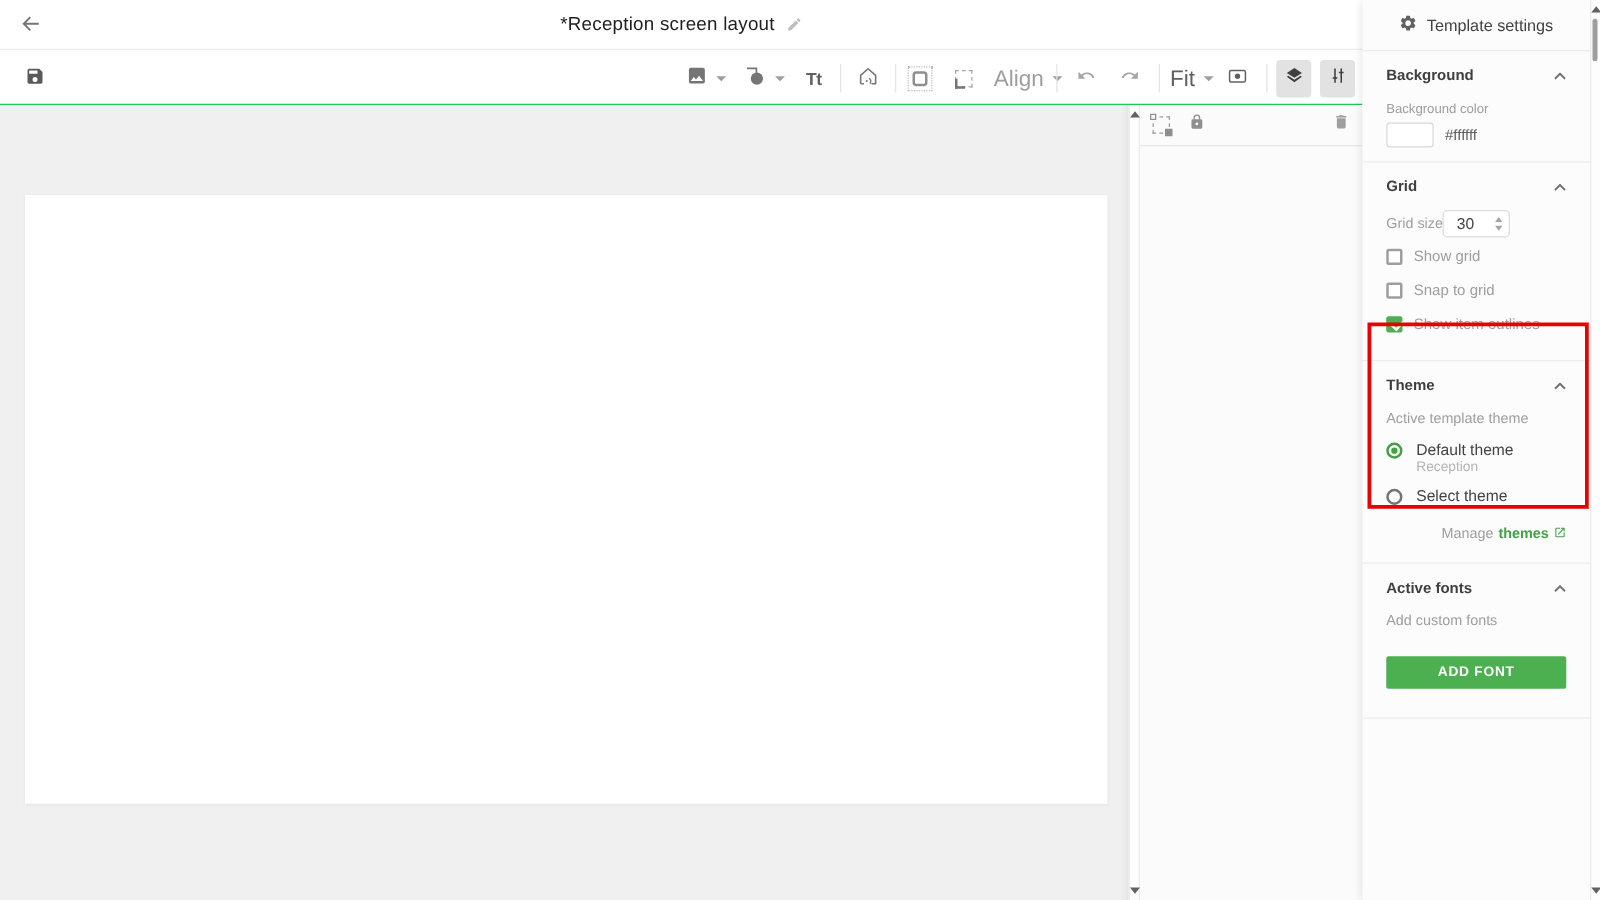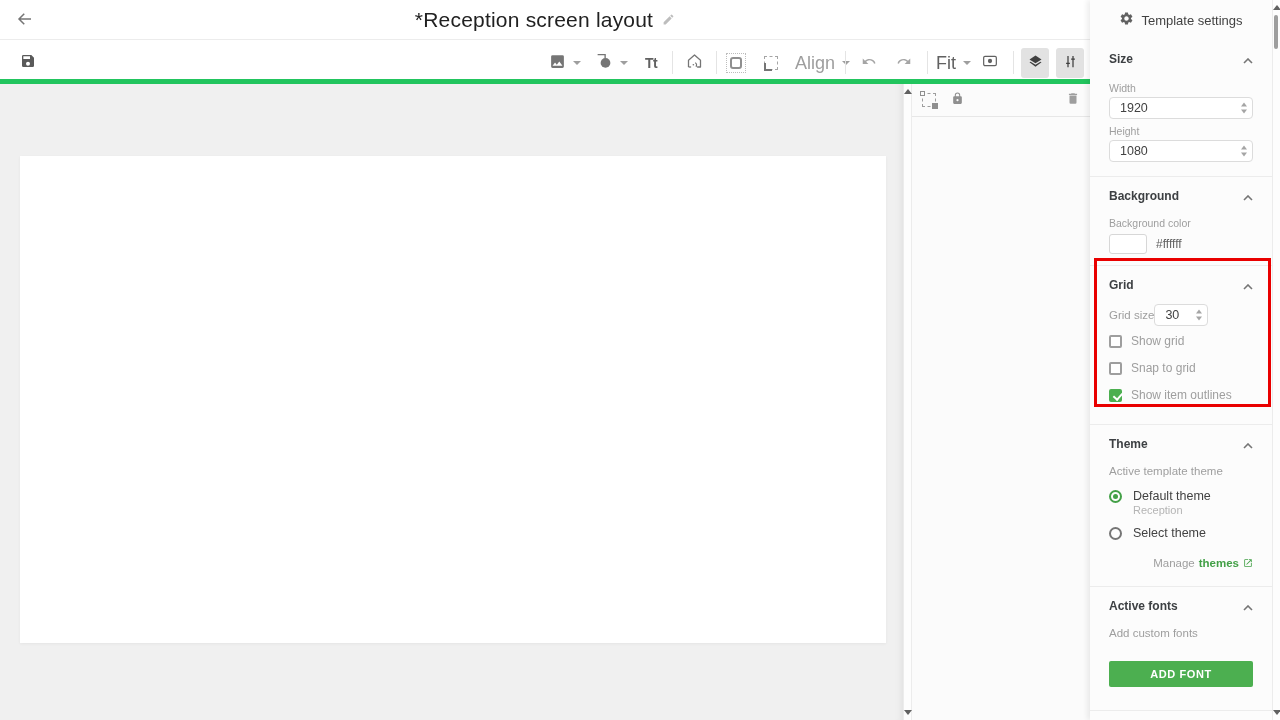--- a/index.html
+++ b/index.html
@@ -6,26 +6,26 @@
   html,body { width:1280px; height:720px; overflow:hidden; }
   body { font-family:"Liberation Sans", sans-serif; background:#fff; color:#424242; }
   .app { position:relative; width:1280px; height:720px; }
 
   
   .topbar { position:absolute; left:0; top:0; width:1090px; height:40px; background:#fff;
             border-bottom:1px solid #ececec; display:flex; align-items:center; }
   .back-btn { position:absolute; left:12px; top:8px; width:26px; height:26px; display:flex;
               align-items:center; justify-content:center; cursor:pointer; }
   .title-wrap { width:100%; display:flex; align-items:center; justify-content:center; gap:9px; }
-  .doc-title { font-size:21px; color:#212121; letter-spacing:.2px; }
+  .doc-title { font-size:15px; color:#212121; letter-spacing:.2px; }
   .pencil { display:flex; align-items:center; }
 
   
   .toolbar { position:absolute; left:0; top:41px; width:1090px; height:43px; background:#fff;
-             border-bottom:5px solid #22c55e; }
+             border-bottom:1px solid #22c55e; }
   .tbtn { position:absolute; top:7px; height:30px; min-width:28px; display:flex; align-items:center;
           justify-content:center; gap:4px; border-radius:3px; cursor:pointer; padding:0 3px; }
   .tbtn.active { background:#e2e2e2; }
   .tsep { position:absolute; top:10px; width:1px; height:23px; background:#e4e4e4; }
   .caret { width:0; height:0; border-left:4px solid transparent; border-right:4px solid transparent;
            border-top:4px solid #9e9e9e; margin-left:3px; }
   .tool-label { font-size:18px; color:#616161; }
   .tool-label.dim { color:#9e9e9e; }
   .icon-text { font-size:14px; font-weight:600; color:#616161; letter-spacing:-.5px; }
   .icon-selframe { width:12px; height:12px; border:2px solid #8f8f8f; border-radius:3px; position:relative; display:block; }
@@ -287,40 +287,20 @@
 
     <div class="panel-header">
       <span>
         <svg width="15" height="15" viewBox="0 0 24 24" fill="#616161">
             <path d="M19.14 12.94c.04-.3.06-.61.06-.94s-.02-.64-.07-.94l2.03-1.58a.49.49 0 0 0 .12-.61l-1.92-3.32a.49.49 0 0 0-.59-.22l-2.39.96c-.5-.38-1.03-.7-1.62-.94l-.36-2.54a.48.48 0 0 0-.48-.41h-3.84c-.24 0-.43.17-.47.41l-.36 2.54c-.59.24-1.13.57-1.62.94l-2.39-.96a.48.48 0 0 0-.59.22L2.74 8.87c-.12.21-.08.47.12.61l2.03 1.58c-.05.3-.09.63-.09.94s.02.64.07.94l-2.03 1.58a.49.49 0 0 0-.12.61l1.92 3.32c.12.22.37.29.59.22l2.39-.96c.5.38 1.03.7 1.62.94l.36 2.54c.05.24.24.41.48.41h3.84c.24 0 .44-.17.47-.41l.36-2.54c.59-.24 1.13-.56 1.62-.94l2.39.96c.22.08.47 0 .59-.22l1.92-3.32a.49.49 0 0 0-.12-.61l-2.01-1.58zM12 15.6A3.61 3.61 0 0 1 8.4 12c0-1.98 1.62-3.6 3.6-3.6s3.6 1.62 3.6 3.6-1.62 3.6-3.6 3.6z"></path>
           </svg>
       </span>
       <span>Template settings</span>
     </div>
 
-    <section class="psec" style="padding-bottom:14px">
-      <div class="sec-title-row">
-        <span class="sec-title">Size</span>
-        <span class="chev">
-          <svg width="10" height="6" viewBox="0 0 10 6">
-              <path fill="none" stroke="#757575" stroke-width="1.6" d="M1 5l4-4 4 4"></path>
-            </svg>
-        </span>
-      </div>
-      <div class="mini-label mt16">Width</div>
-      <div class="field mt3">
-        <input type="text" value="1920" style="">
-        <span class="spin"></span>
-      </div>
-      <div class="mini-label mt6">Height</div>
-      <div class="field mt3">
-        <input type="text" value="1080" style="">
-        <span class="spin"></span>
-      </div>
-    </section>
 
     <section class="psec bordered" style="padding-bottom:11px">
       <div class="sec-title-row">
         <span class="sec-title">Background</span>
         <span class="chev">
           <svg width="10" height="6" viewBox="0 0 10 6">
               <path fill="none" stroke="#757575" stroke-width="1.6" d="M1 5l4-4 4 4"></path>
             </svg>
         </span>
       </div>

